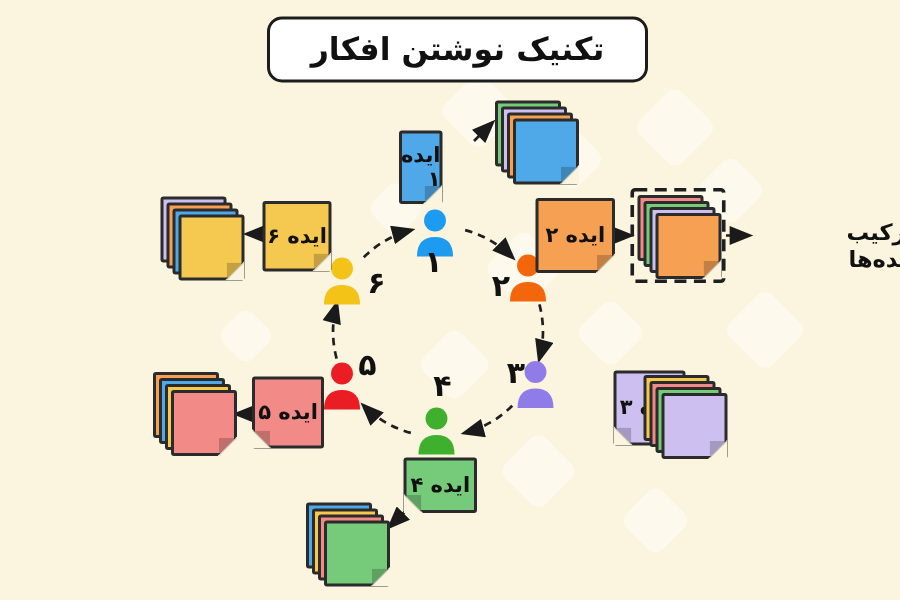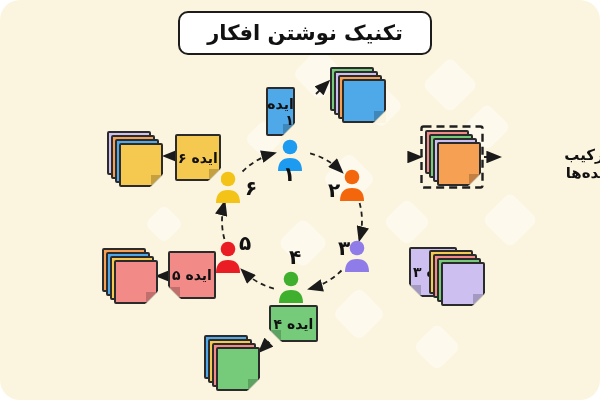--- a/index.html
+++ b/index.html
@@ -1,17 +1,17 @@
 <!DOCTYPE html>
 <html lang="fa"><head>
 <meta charset="utf-8">
 <style>
   html,body{margin:0;padding:0;}
   body{font-family:"DejaVu Sans",sans-serif;}
-  .canvas{position:relative;width:600px;height:400px;background:var(--bg,#FBF5DF);overflow:hidden;border-radius:20px;}
+  .canvas{position:relative;width:600px;height:400px;background:var(--bg,#FBF5DF);overflow:hidden;}
 
   
   .bg-tiles{position:absolute;inset:0;pointer-events:none;}
   .tile{position:absolute;background:rgba(255,255,255,0.45);border-radius:7px;transform:rotate(45deg);}
 
   
   .title-box{position:absolute;left:178px;top:11px;width:250px;height:40px;
     background:#fff;border:2.2px solid #1c1c1c;border-radius:10px;
     display:flex;align-items:center;justify-content:center;}
   .title-box span{font-size:21px;font-weight:bold;color:#111;direction:rtl;}
@@ -137,20 +137,23 @@
     </g>
   </svg>
 
   <div class="title-box">
     <span>تکنیک نوشتن افکار</span>
   </div>
 
   <div class="note fold fold-br pos-n1" style="background: rgb(79, 168, 232);">
     <span>ایده ۱</span>
   </div>
+  <div class="note fold fold-br pos-n2" style="background: rgb(245, 160, 83);">
+    <span>ایده ۲</span>
+  </div>
   <div class="note fold fold-bl pos-n3" style="background: rgb(205, 192, 240);">
     <span>ایده ۳</span>
   </div>
   <div class="note fold fold-bl pos-n4" style="background: rgb(118, 203, 123);">
     <span>ایده ۴</span>
   </div>
   <div class="note fold fold-bl pos-n5" style="background: rgb(242, 139, 136);">
     <span>ایده ۵</span>
   </div>
   <div class="note fold fold-br pos-n6" style="background: rgb(245, 200, 80);">

